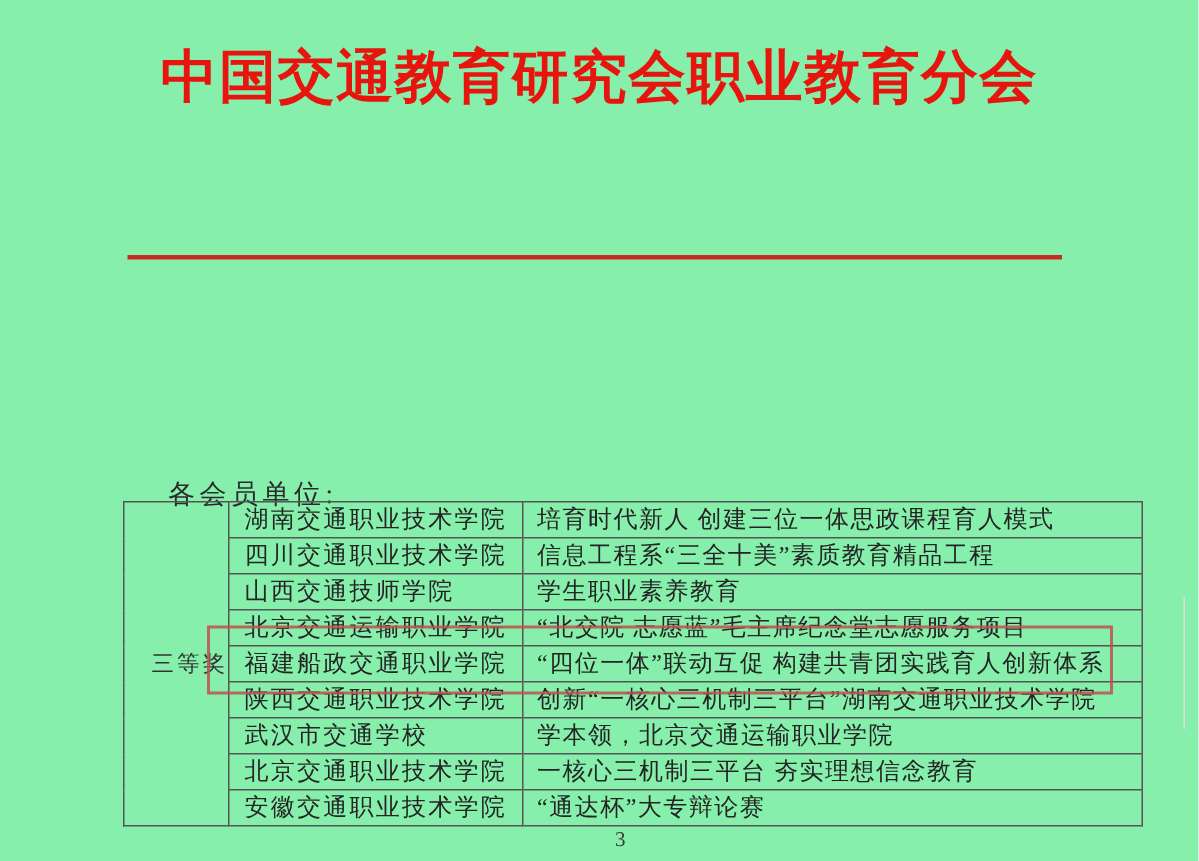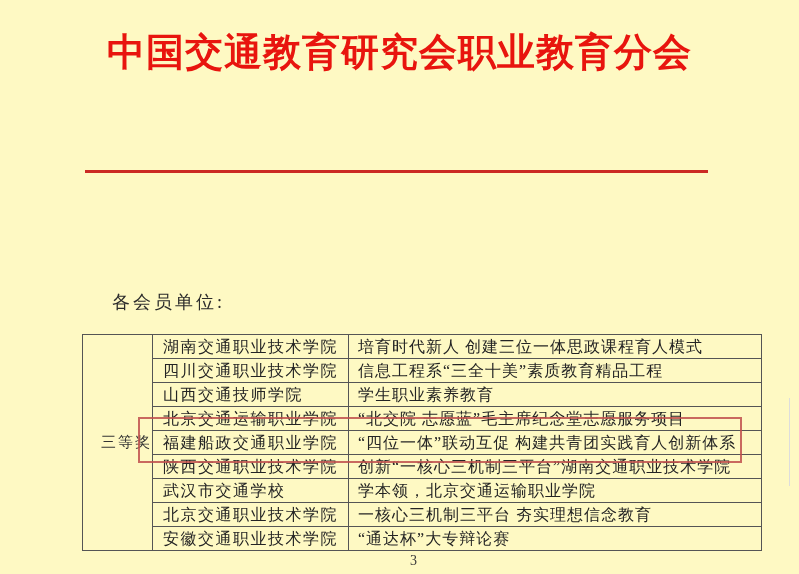--- a/index.html
+++ b/index.html
@@ -1,19 +1,19 @@
 <!DOCTYPE html>
 <html style="--header-red: #e8150e; --rule-red: #cb2a23; --highlight-red: #c0504d; --border-gray: #555555;"><head>
 <meta charset="utf-8">
 <style>
   * { margin: 0; padding: 0; box-sizing: border-box; }
   html, body { width: 799px; height: 574px; background: #ffffff; overflow: hidden; }
   body { font-family: "Liberation Serif", "DejaVu Serif", serif; color: #222; position: relative; }
 
-  .page { position: absolute; inset: 0; background: #fef9c3; }
+  .page { position: absolute; inset: 0; background: #86efac; }
 
   
   .doc-header { position: absolute; top: 28px; left: 0; width: 100%; text-align: center; }
   .doc-header .h-line1 {
     font-family: "Liberation Sans", "DejaVu Sans", sans-serif;
     font-weight: bold; font-size: 38px; line-height: 48px;
     color: var(--header-red, #e8150e); letter-spacing: 1px; white-space: nowrap;
   }
   .doc-header .h-line2 {
     font-family: "Liberation Sans", "DejaVu Sans", sans-serif;
@@ -25,21 +25,21 @@
     position: absolute; top: 170px; left: 85px; width: 623px; height: 3px;
     background: var(--rule-red, #cb2a23);
   }
 
   .doc-title {
     position: absolute; top: 237px; left: 0; width: 100%; text-align: center;
     font-weight: bold; font-size: 25px; letter-spacing: 1px; color: #1d1d1d; white-space: nowrap;
   }
 
   .salutation {
-    position: absolute; top: 290px; left: 112px;
+    position: absolute; top: 317px; left: 112px;
     font-size: 18px; letter-spacing: 3px; color: #2a2a2a;
   }
 
   
   .award-table {
     position: absolute; top: 334px; left: 82px; width: 645px;
     border-collapse: collapse; table-layout: fixed;
     font-size: 16px; color: #242424;
   }
   .award-table td { border: 1px solid var(--border-gray, #555555); vertical-align: middle; }

